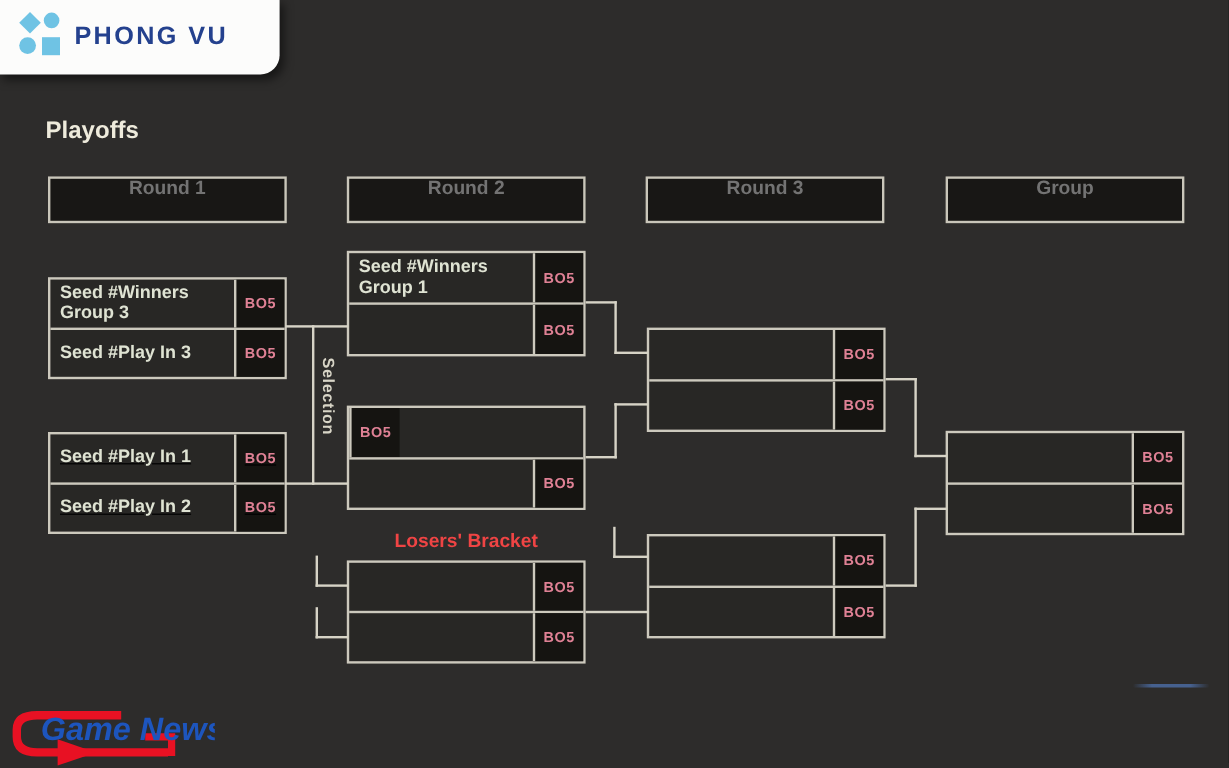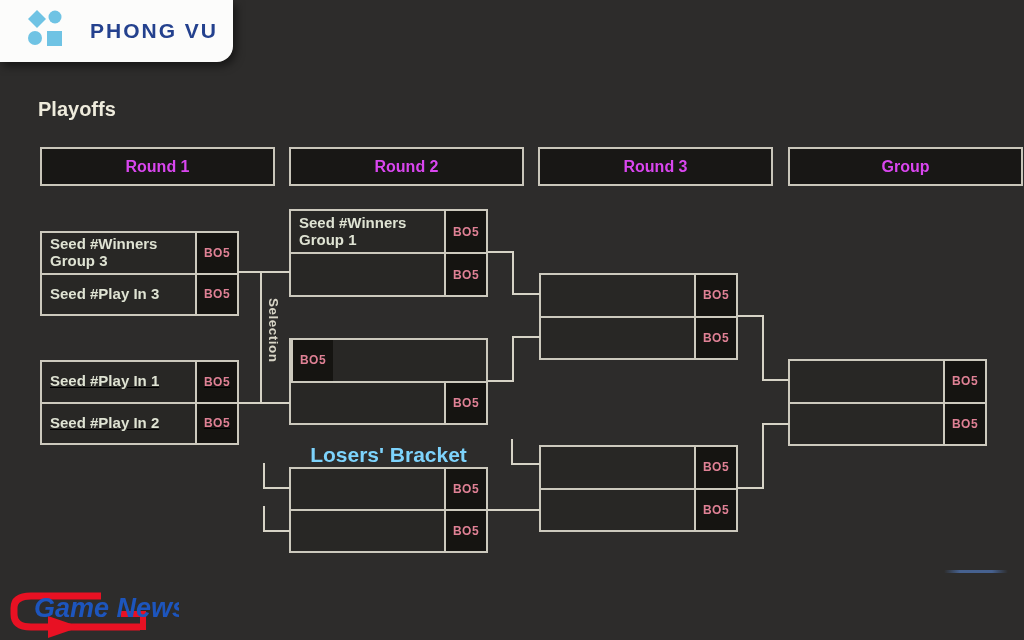--- a/index.html
+++ b/index.html
@@ -2,50 +2,50 @@
 <html><head>
 <meta charset="utf-8">
 <style>
   html,body{margin:0;padding:0;background:#1a1a1a;}
   .stage{position:relative;width:1024px;height:640px;background:#2d2c2b;overflow:hidden;
          font-family:"Liberation Sans",sans-serif;}
 
   
   .brand-card{position:absolute;left:0;top:0;width:233px;height:62px;background:#fcfcfb;
     border-radius:0 0 16px 0;box-shadow:3px 4px 8px rgba(0,0,0,.5);
-    display:flex;align-items:center;gap:24px;padding-left:26px;box-sizing:border-box;}
+    display:flex;align-items:center;gap:8px;padding-left:14px;box-sizing:border-box;}
   .brand-name{color:#24418e;font-weight:bold;font-size:21px;letter-spacing:2px;}
 
   
   .page-title{position:absolute;left:38px;top:98px;font-size:20px;font-weight:bold;color:#eeebdc;}
 
   
-  .round-header{position:absolute;top:147px;width:235px;height:39px;background:#181715;
-    border:2px solid #c9c6ba;box-sizing:border-box;display:flex;align-items:center;justify-content:center;
-    color:#d946ef;font-size:16px;font-weight:600;}
+  .round-header{position:absolute;top:147px;width:199px;height:39px;background:#181715;
+    border:2px solid #c9c6ba;box-sizing:border-box;display:flex;align-items:flex-start;justify-content:center;
+    color:#737373;font-size:16px;font-weight:600;}
 
   
   .match{position:absolute;width:199px;border:2px solid #ccc9bd;box-sizing:border-box;
     background:#282725;display:flex;flex-direction:column;}
   .m-row{flex:1;display:flex;align-items:stretch;min-height:0;}
   .m-row + .m-row{border-top:2px solid #ccc9bd;}
   .m-name{flex:1;display:flex;align-items:center;padding:1px 4px 1px 8px;
     color:#dfe3d3;font-size:15px;font-weight:600;line-height:1.12;}
   .m-tag{width:40px;background:#151411;border-left:2px solid #ccc9bd;display:flex;
     align-items:center;justify-content:center;color:#df8195;font-weight:bold;font-size:12px;
     letter-spacing:.5px;flex-shrink:0;}
 
   
   .cline{position:absolute;background:#d6d3c6;}
 
   
   .selection-label{position:absolute;left:266px;top:298px;writing-mode:vertical-rl;
     color:#d8d5c7;font-size:13.5px;font-weight:600;letter-spacing:.5px;}
   .losers-label{position:absolute;left:289px;top:443px;width:199px;text-align:center;
-    color:#7dd3fc;font-size:21px;font-weight:bold;}
+    color:#ef4444;font-size:16px;font-weight:bold;}
 
   
   .gamenews{position:absolute;left:4px;top:583px;}
   .gn-text{font-style:italic;font-weight:bold;}
 
   
   .faint-line{position:absolute;left:944px;top:570px;width:64px;height:3px;border-radius:2px;
     background:linear-gradient(90deg,rgba(70,97,143,0),#46618f 25%,#46618f 75%,rgba(70,97,143,0));}
 </style>
 </head>

